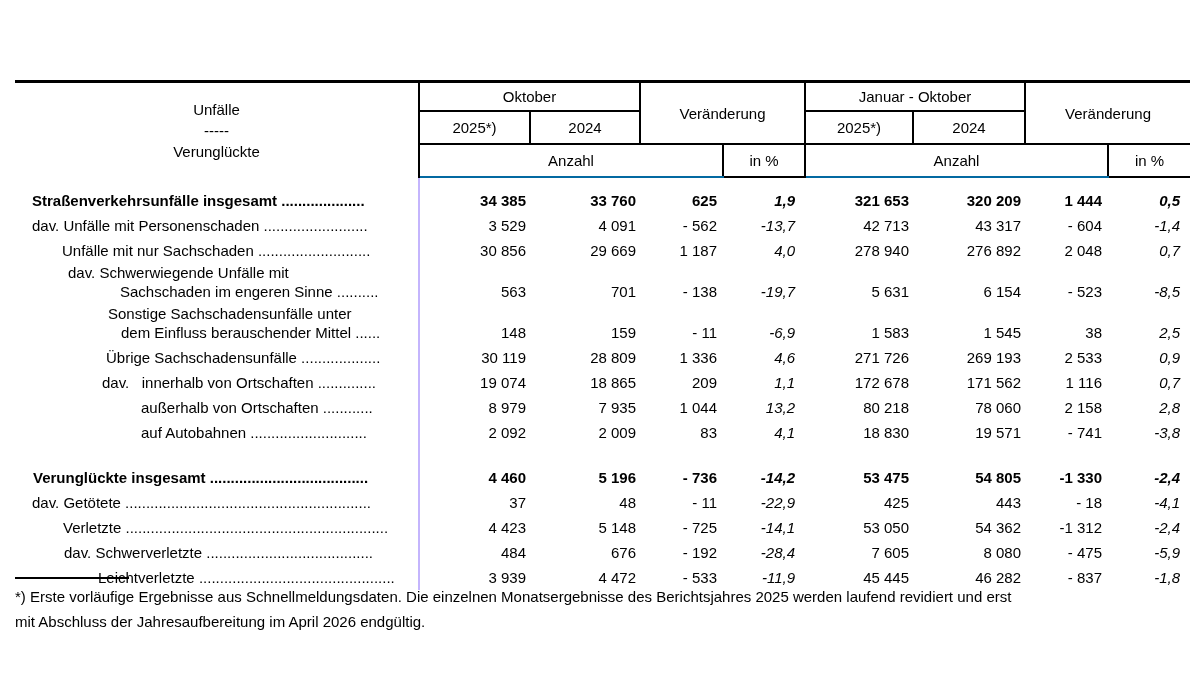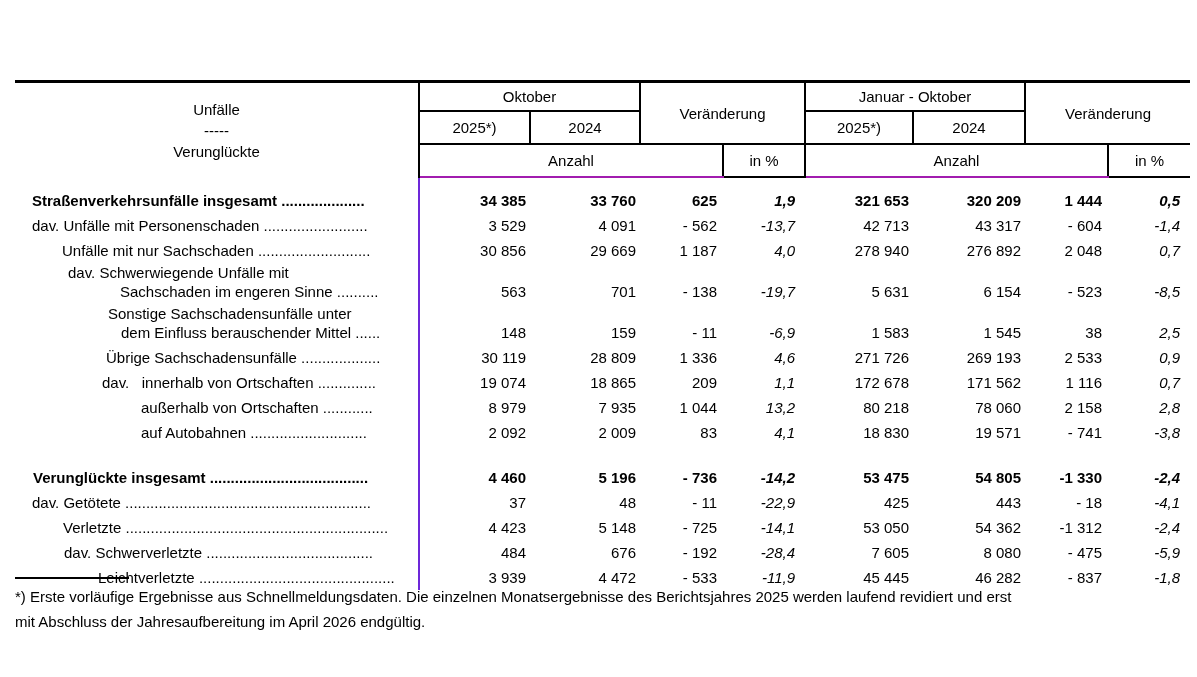--- a/index.html
+++ b/index.html
@@ -17,25 +17,25 @@
     border-collapse:collapse; table-layout:fixed;
     border-top:3px solid #000; font-size:15px;
   }
   th { font-weight:normal; text-align:center; padding:0; }
   .h-label { border-right:2px solid #000; vertical-align:middle; }
   .h-label div { line-height:21px; }
   .h-okt, .h-jan { border-bottom:2px solid #000; border-right:2px solid #000; height:27px; }
   .h-chg  { border-right:2px solid #000; border-bottom:2px solid #000; }
   .h-chg2 { border-bottom:2px solid #000; }
   .h-y { border-bottom:2px solid #000; border-right:2px solid #000; height:31px; }
-  .h-anz { border-right:2px solid #000; border-bottom:2px solid #a21caf; height:31px; }
+  .h-anz { border-right:2px solid #000; border-bottom:2px solid #0369a1; height:31px; }
   .h-pct { border-bottom:2px solid #000; }
   .h-pct.mid { border-right:2px solid #000; }
   tbody td { vertical-align:bottom; padding:0 0 3px 0; line-height:19px; }
-  td.label { border-right:2px solid #6d28d9; }
+  td.label { border-right:2px solid #c4b5fd; }
   td.label div { white-space:pre; }
   .num { text-align:right; white-space:pre; }
   .v0 { padding-right:4px; }  .v1 { padding-right:4px; }
   .v2 { padding-right:6px; }  .v3 { padding-right:10px; font-style:italic;margin-top:20px; }
   .v4 { padding-right:4px; }  .v5 { padding-right:4px; }
   .v6 { padding-right:6px; }  .v7 { padding-right:10px; font-style:italic; }
   tbody tr td { height:22px; }
   tr.bold { font-weight:bold; }
   tr.bold td { height:24px; }
   tr.first td { height:32px; }

